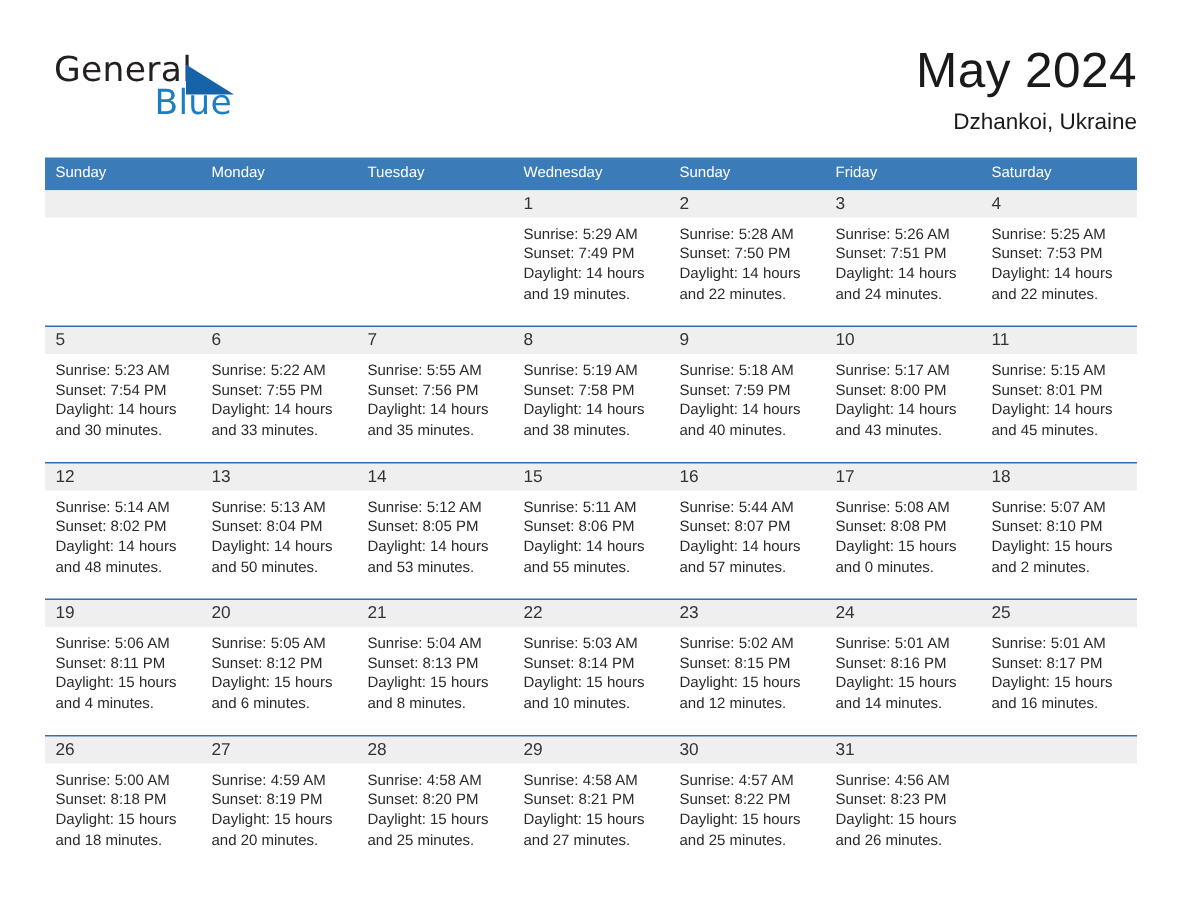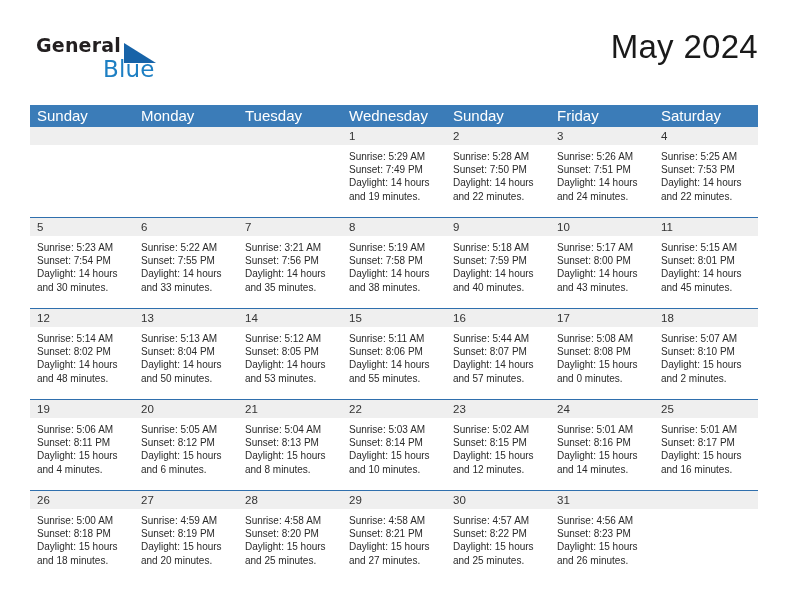--- a/index.html
+++ b/index.html
@@ -33,26 +33,25 @@
     position: absolute;
     left: 36px;
     top: 36px;
     width: 180px;
     height: 52px;
   }
   .logo-general {
     position: absolute;
     left: 0;
     top: 0;
-    font-size: 19px;
+    font-size: 23px;
     letter-spacing: 0.2px;
     color: #231f20;
     line-height: 1;
     font-family: "DejaVu Sans", sans-serif;
-    font-weight: bold;
   }
   .logo-blue {
     position: absolute;
     left: 51px;
     top: 22px;
     font-size: 23px;
     letter-spacing: 0.2px;
     color: #1d7fc3;
     line-height: 1;
     font-family: "DejaVu Sans", sans-serif;
@@ -93,21 +92,21 @@
     position: absolute;
     left: 30px;
     top: 105px;
     width: 728px;
     border-collapse: collapse;
     table-layout: fixed;
   }
   .calendar th {
     background: #3b7cb8;
     color: #ffffff;
-    font-size: 15px;
+    font-size: 10px;
     font-weight: normal;
     text-align: left;
     padding: 5px 0 5px 7px;
     height: 11px;
     line-height: 12px;
   }
   .calendar td {
     vertical-align: top;
     padding: 0;
     border-top: 1.5px solid #2f6fad;
@@ -149,20 +148,21 @@
   <div class="masthead">
 
     <div class="logo">
       <span class="logo-general">General</span>
       <span class="logo-triangle"></span>
       <span class="logo-blue">Blue</span>
     </div>
 
     <div class="title-block">
       <div class="cal-title">May 2024</div>
+      <div class="cal-subtitle">Dzhankoi, Ukraine</div>
     </div>
 
   </div>
 
   <table class="calendar">
     <thead>
       <tr>
         <th>Sunday</th>
         <th>Monday</th>
         <th>Tuesday</th>
@@ -235,21 +235,21 @@
             <div class="cell-body">
               <div>Sunrise: 5:22 AM</div>
               <div>Sunset: 7:55 PM</div>
               <div>Daylight: 14 hours</div>
               <div class="daylight-line2">and 33 minutes.</div>
             </div>
           </td>
           <td>
             <div class="daynum">7</div>
             <div class="cell-body">
-              <div>Sunrise: 3:21 AM</div>
+              <div>Sunrise: 5:55 AM</div>
               <div>Sunset: 7:56 PM</div>
               <div>Daylight: 14 hours</div>
               <div class="daylight-line2">and 35 minutes.</div>
             </div>
           </td>
           <td>
             <div class="daynum">8</div>
             <div class="cell-body">
               <div>Sunrise: 5:19 AM</div>
               <div>Sunset: 7:58 PM</div>

